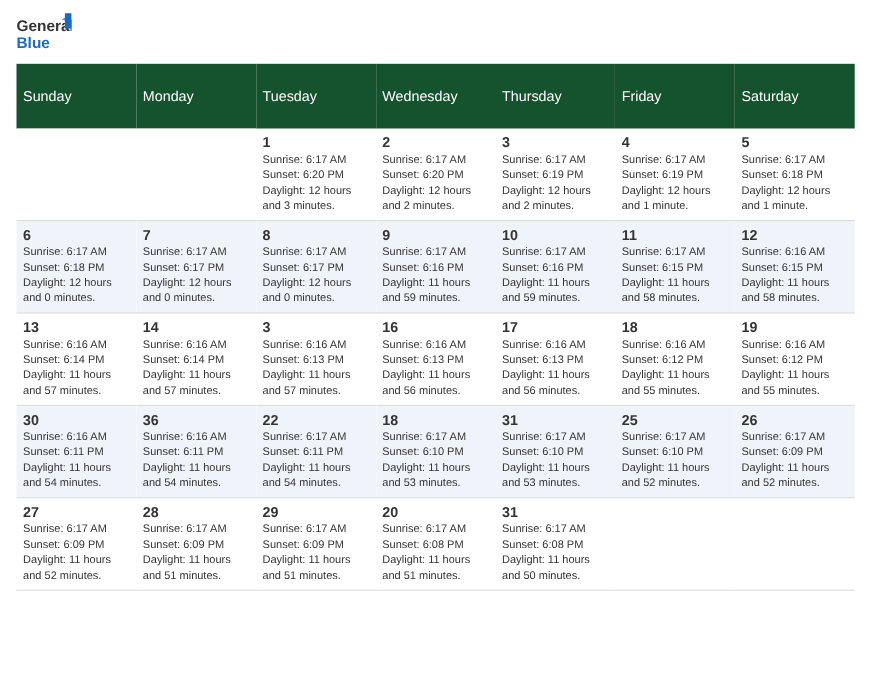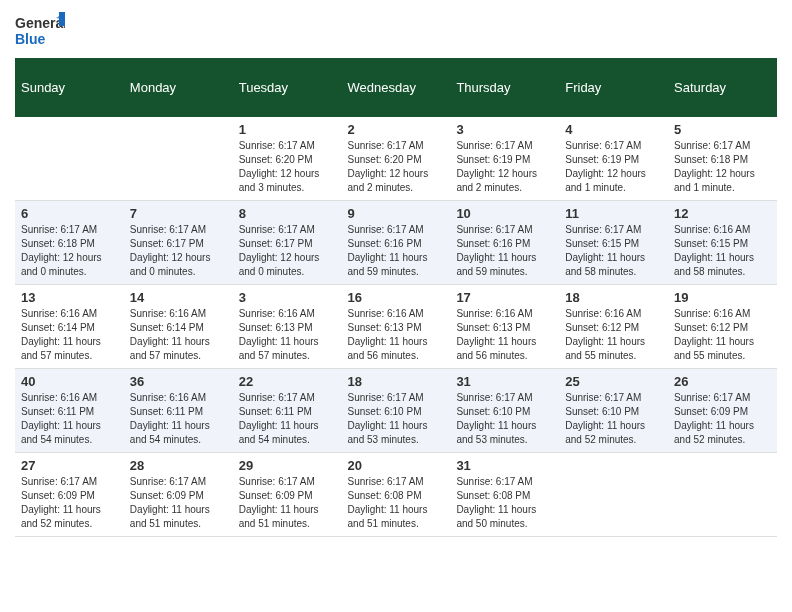--- a/index.html
+++ b/index.html
@@ -217,21 +217,21 @@
         </td>
         <td>
           <span class="day-number">19</span>
           <div class="day-detail" style="white-space: pre-line;">Sunrise: 6:16 AM
 Sunset: 6:12 PM
 Daylight: 11 hours and 55 minutes.</div>
         </td>
       </tr>
       <tr>
         <td>
-          <span class="day-number">40</span>
+          <span class="day-number">30</span>
           <div class="day-detail" style="white-space: pre-line;">Sunrise: 6:16 AM
 Sunset: 6:11 PM
 Daylight: 11 hours and 54 minutes.</div>
         </td>
         <td>
           <span class="day-number">36</span>
           <div class="day-detail" style="white-space: pre-line;">Sunrise: 6:16 AM
 Sunset: 6:11 PM
 Daylight: 11 hours and 54 minutes.</div>
         </td>

